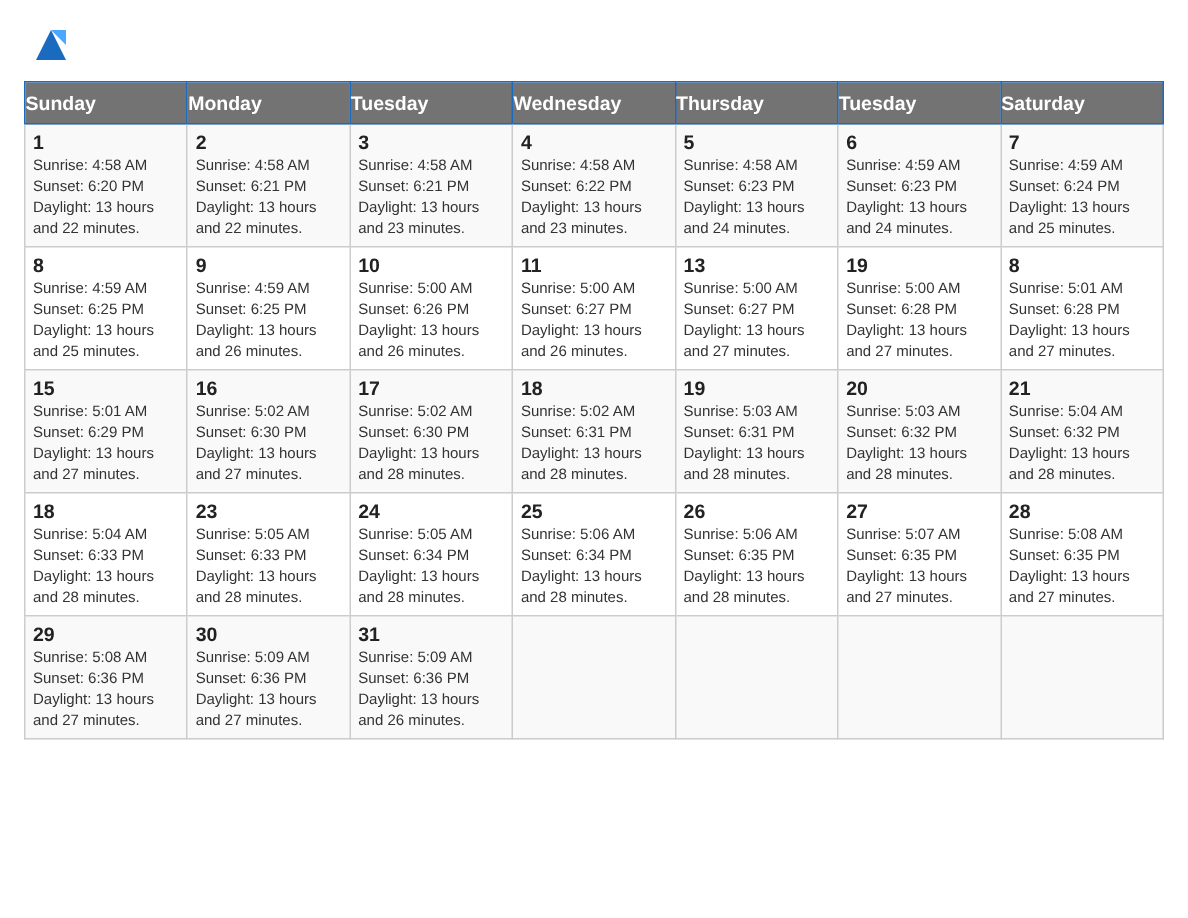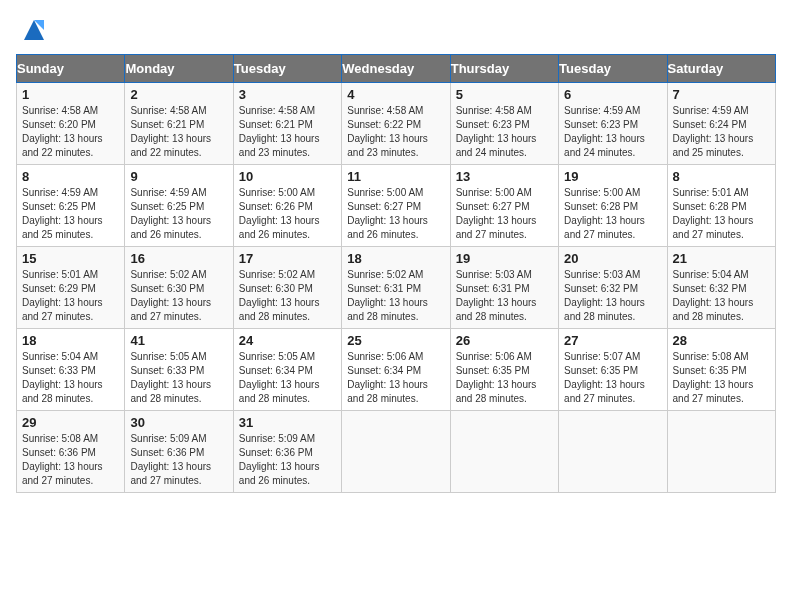--- a/index.html
+++ b/index.html
@@ -300,21 +300,21 @@
       <tr>
         <td>
           <span class="day-num">18</span>
         <div class="day-detail">
           Sunrise: 5:04 AM<br>
           Sunset: 6:33 PM<br>
           Daylight: 13 hours and 28 minutes.
         </div>
         </td>
         <td>
-          <span class="day-num">41</span>
+          <span class="day-num">23</span>
         <div class="day-detail">
           Sunrise: 5:05 AM<br>
           Sunset: 6:33 PM<br>
           Daylight: 13 hours and 28 minutes.
         </div>
         </td>
         <td>
           <span class="day-num">24</span>
         <div class="day-detail">
           Sunrise: 5:05 AM<br>

